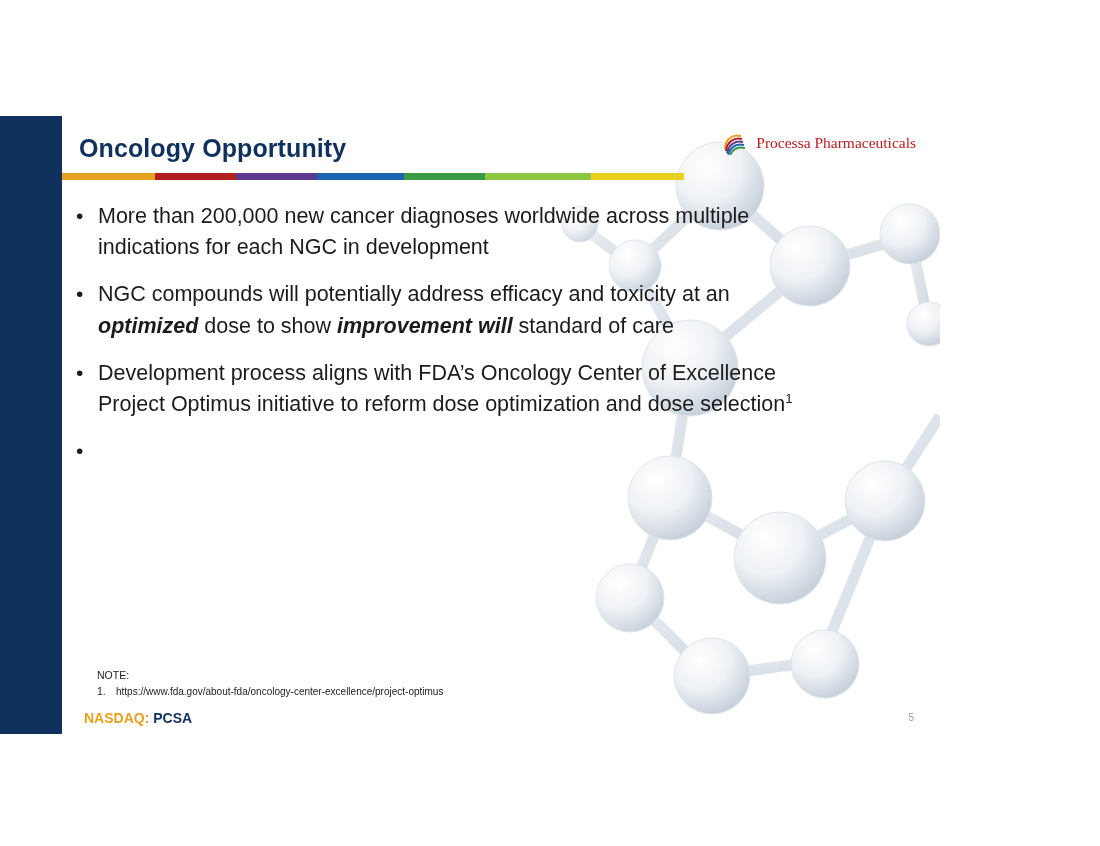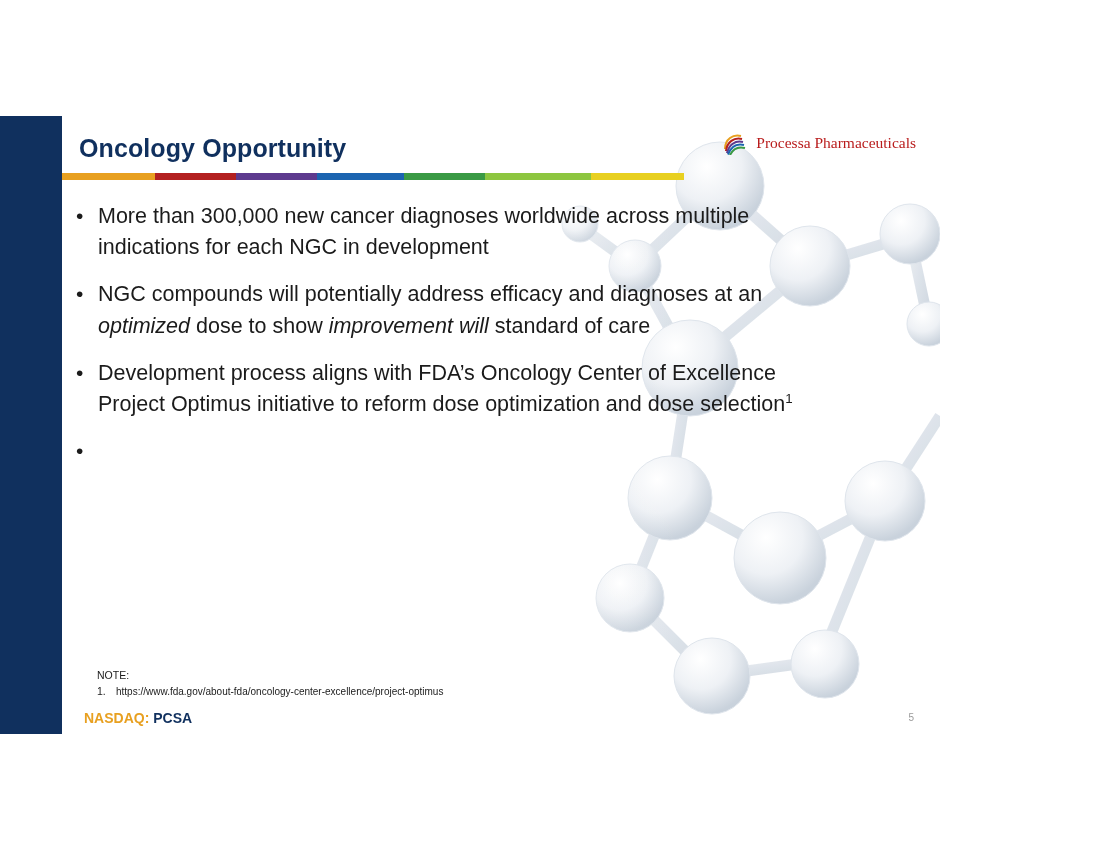--- a/index.html
+++ b/index.html
@@ -86,21 +86,21 @@
     color: #1b1b1b;
   }
   .bullet > .dot {
     position: absolute;
     left: 8px;
     top: 0;
     font-size: 21px;
     line-height: 1.45;
     color: #1b1b1b;
   }
-  .bi { font-style: italic; font-weight: normal; }
+  .bi { font-style: italic; font-weight: bold; }
   sup { font-size: 0.62em; vertical-align: super; }
   #note {
     position: absolute;
     left: 97px;
     top: 540px;
     font-size: 10.5px;
     color: #1b1b1b;
     line-height: 1.5;
   }
   #note .note-label { font-size: 10.5px; margin-top: 12px; }
@@ -204,26 +204,26 @@
         <path d="M6 23.5 C9 16 14 12 22 14" stroke="#1b64b0"></path>
         <path d="M8 24 C11 18 15 15 23 17" stroke="#3a9a45"></path>
       </g>
     </svg>
     <span id="logo-text">Processa Pharmaceuticals</span>
   </div>
 
   <div id="bullets">
     <div class="bullet">
       <span class="dot">•</span>
-      <span>More than 300,000 new cancer diagnoses worldwide across multiple indications for each NGC in development</span>
-    </div>
-
-    <div class="bullet">
-      <span class="dot">•</span>
-      <span>NGC compounds will potentially address efficacy and diagnoses at an </span><span class="bi">optimized</span><span> dose to show </span><span class="bi">improvement will</span><span> standard of care</span>
+      <span>More than 200,000 new cancer diagnoses worldwide across multiple indications for each NGC in development</span>
+    </div>
+
+    <div class="bullet">
+      <span class="dot">•</span>
+      <span>NGC compounds will potentially address efficacy and toxicity at an </span><span class="bi">optimized</span><span> dose to show </span><span class="bi">improvement will</span><span> standard of care</span>
     </div>
 
     <div class="bullet">
       <span class="dot">•</span>
       <span>Development process aligns with FDA’s Oncology Center of Excellence Project Optimus initiative to reform dose optimization and dose selection</span><sup>1</sup>
     </div>
 
     <div class="bullet">
       <span class="dot">•</span>
     </div>

